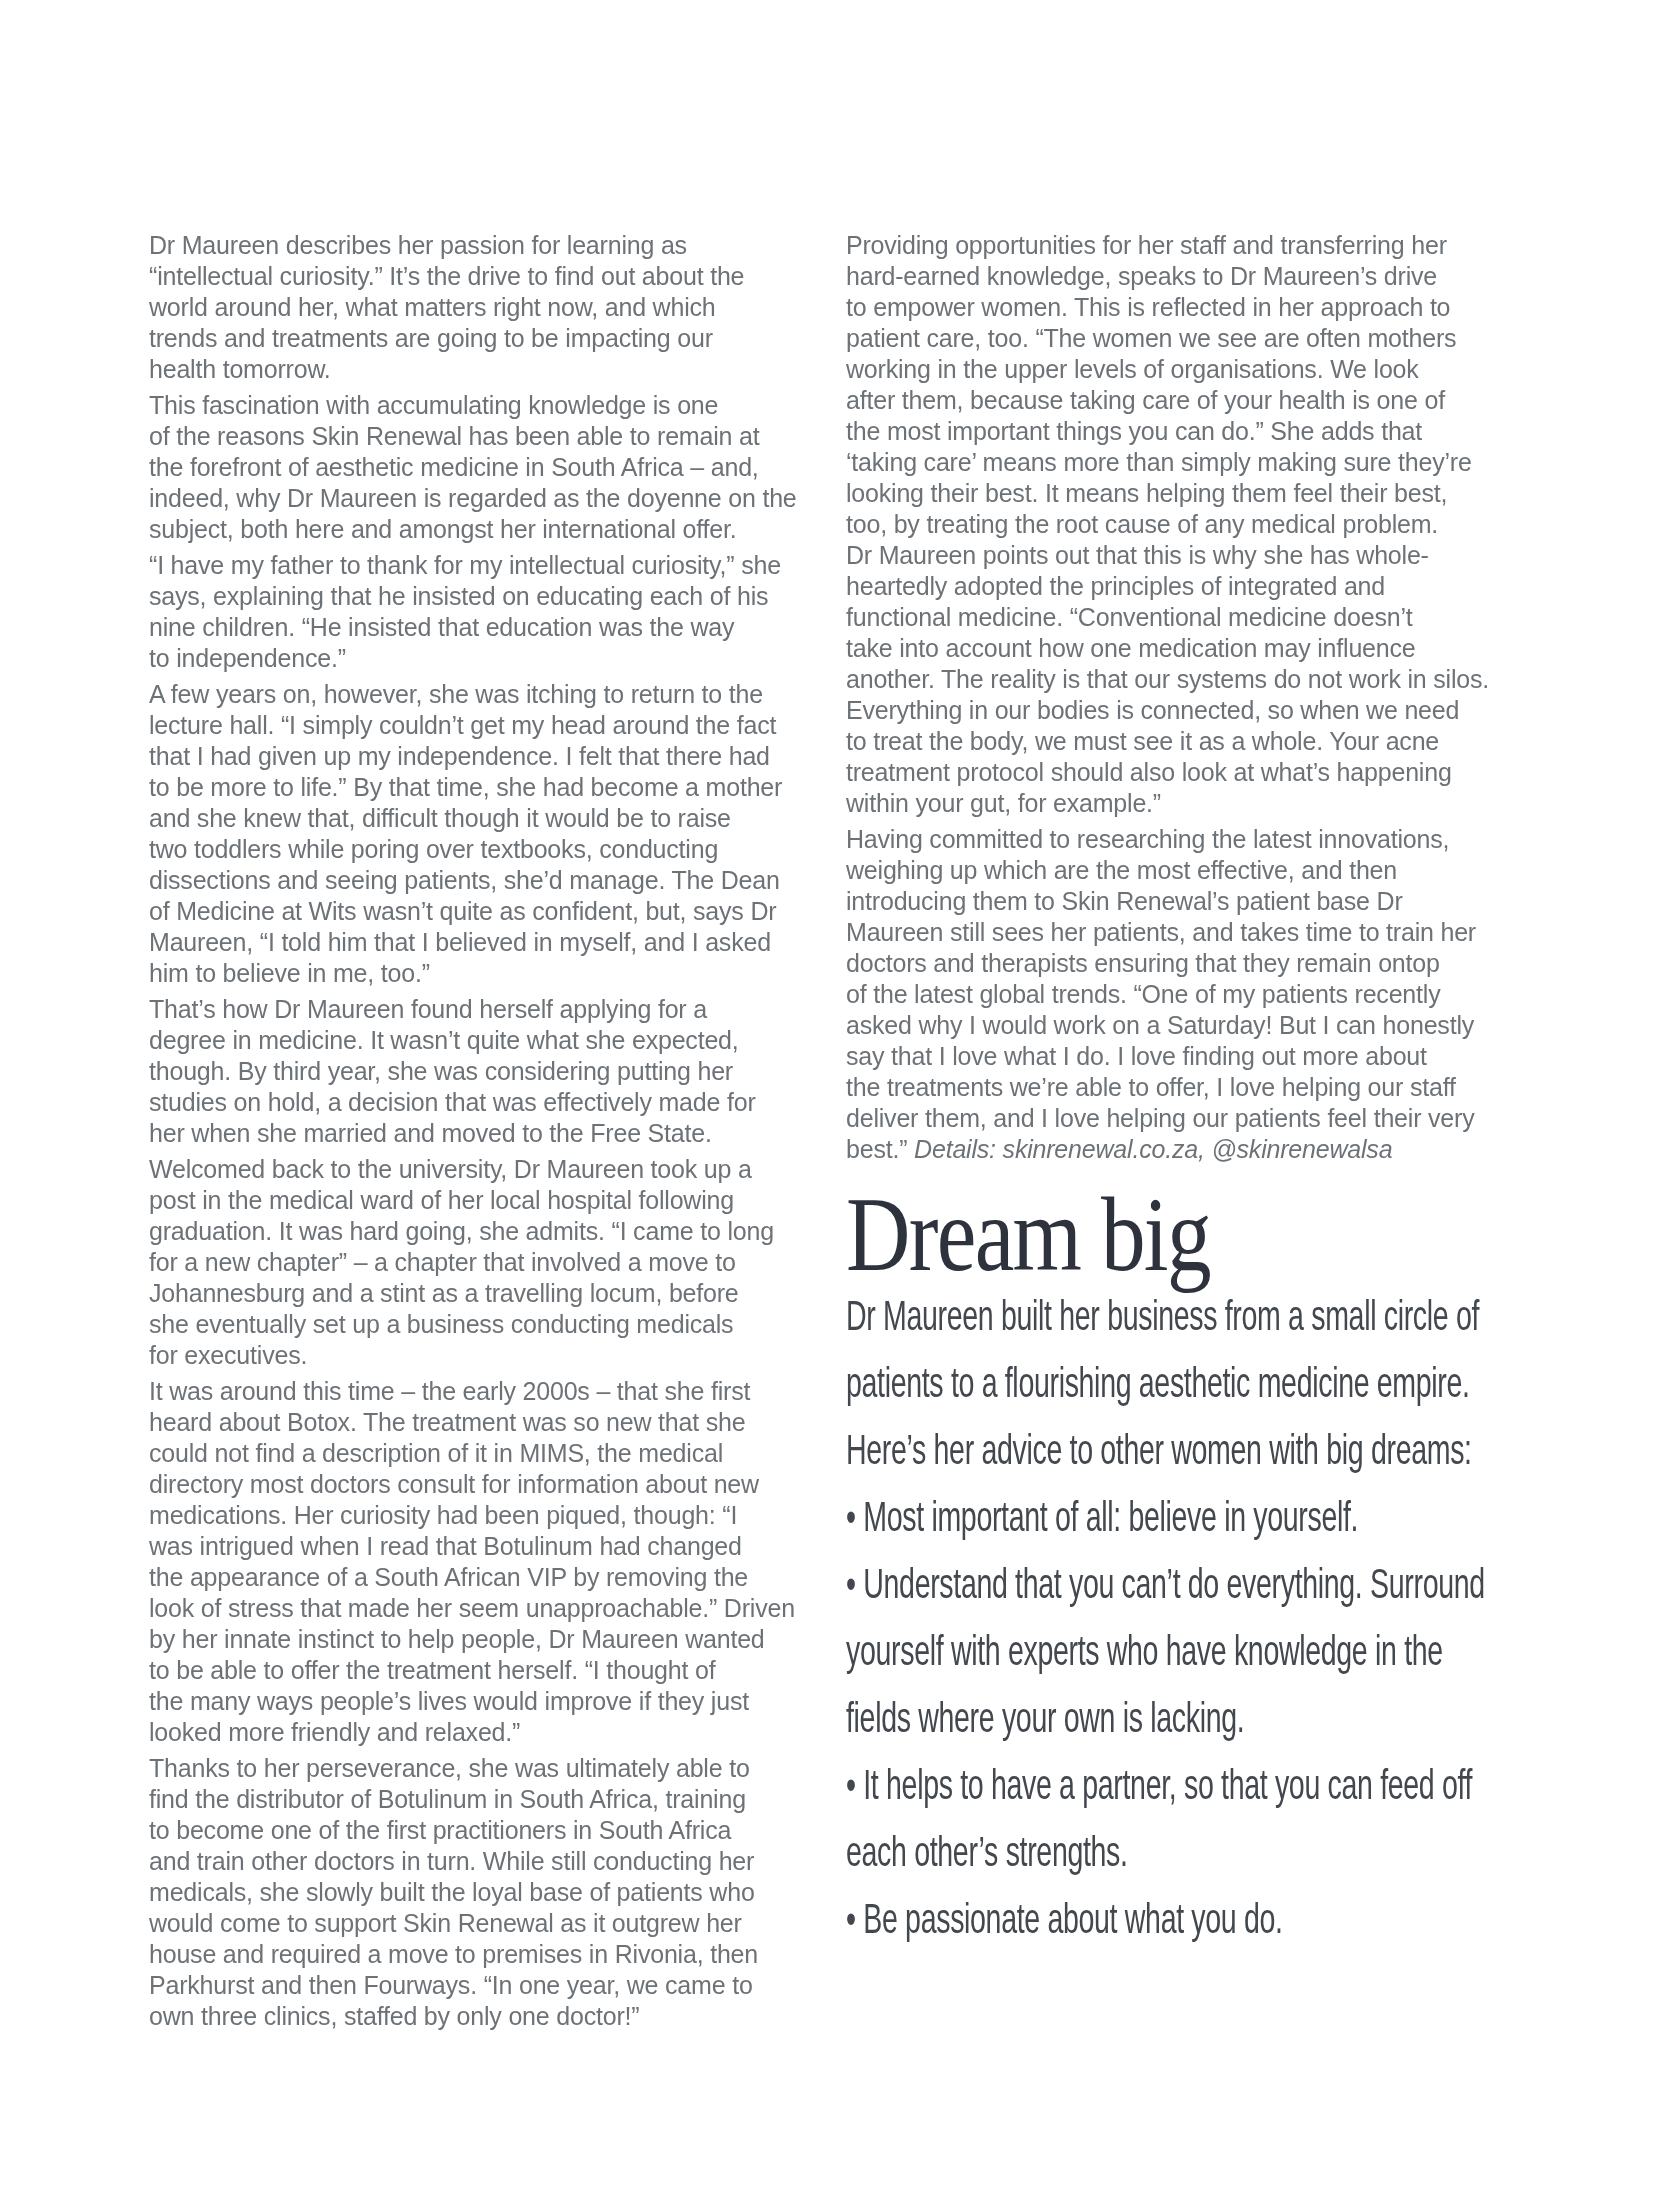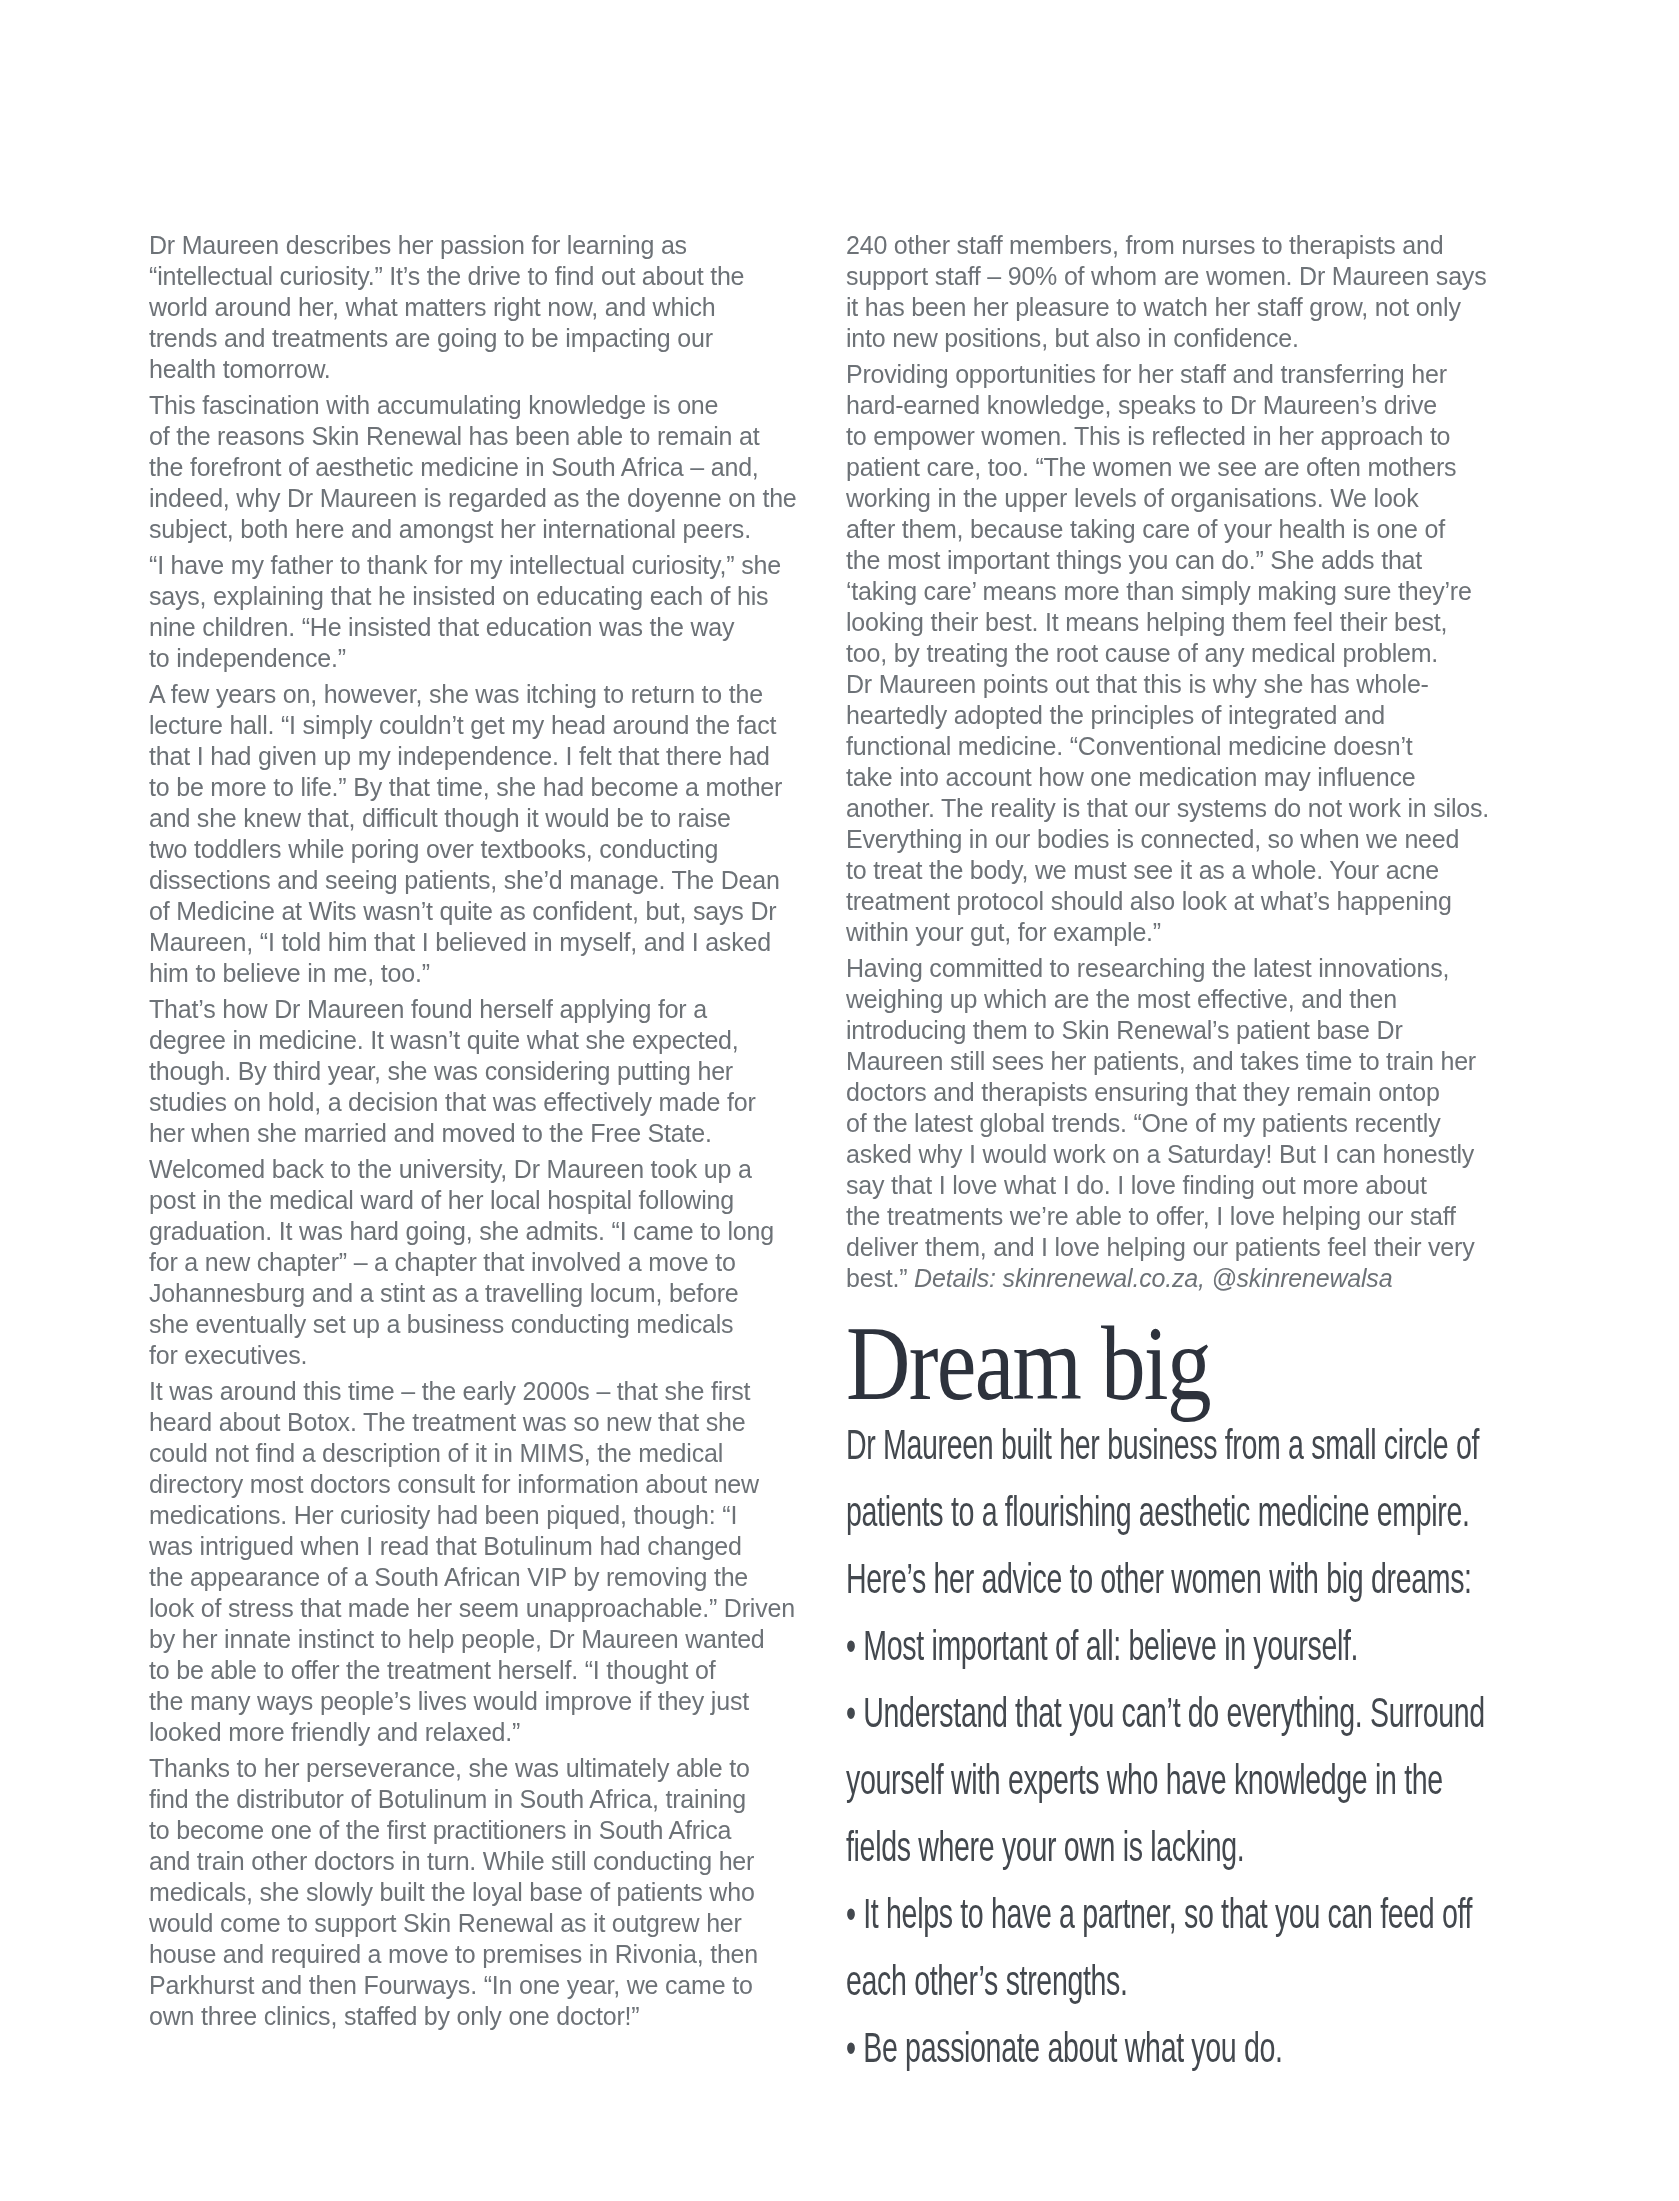--- a/index.html
+++ b/index.html
@@ -78,21 +78,21 @@
   <div class="col col-left">
     <p>Dr Maureen describes her passion for learning as
 “intellectual curiosity.” It’s the drive to find out about the
 world around her, what matters right now, and which
 trends and treatments are going to be impacting our
 health tomorrow.</p>
     <p>This fascination with accumulating knowledge is one
 of the reasons Skin Renewal has been able to remain at
 the forefront of aesthetic medicine in South Africa – and,
 indeed, why Dr Maureen is regarded as the doyenne on the
-subject, both here and amongst her international peers.</p>
+subject, both here and amongst her international offer.</p>
     <p>“I have my father to thank for my intellectual curiosity,” she
 says, explaining that he insisted on educating each of his
 nine children. “He insisted that education was the way
 to independence.”</p>
     <p>A few years on, however, she was itching to return to the
 lecture hall. “I simply couldn’t get my head around the fact
 that I had given up my independence. I felt that there had
 to be more to life.” By that time, she had become a mother
 and she knew that, difficult though it would be to raise
 two toddlers while poring over textbooks, conducting
@@ -129,24 +129,20 @@
 to become one of the first practitioners in South Africa
 and train other doctors in turn. While still conducting her
 medicals, she slowly built the loyal base of patients who
 would come to support Skin Renewal as it outgrew her
 house and required a move to premises in Rivonia, then
 Parkhurst and then Fourways. “In one year, we came to
 own three clinics, staffed by only one doctor!”</p>
   </div>
 
   <div class="col col-right">
-    <p>240 other staff members, from nurses to therapists and
-support staff – 90% of whom are women. Dr Maureen says
-it has been her pleasure to watch her staff grow, not only
-into new positions, but also in confidence.</p>
     <p>Providing opportunities for her staff and transferring her
 hard-earned knowledge, speaks to Dr Maureen’s drive
 to empower women. This is reflected in her approach to
 patient care, too. “The women we see are often mothers
 working in the upper levels of organisations. We look
 after them, because taking care of your health is one of
 the most important things you can do.” She adds that
 ‘taking care’ means more than simply making sure they’re
 looking their best. It means helping them feel their best,
 too, by treating the root cause of any medical problem.

